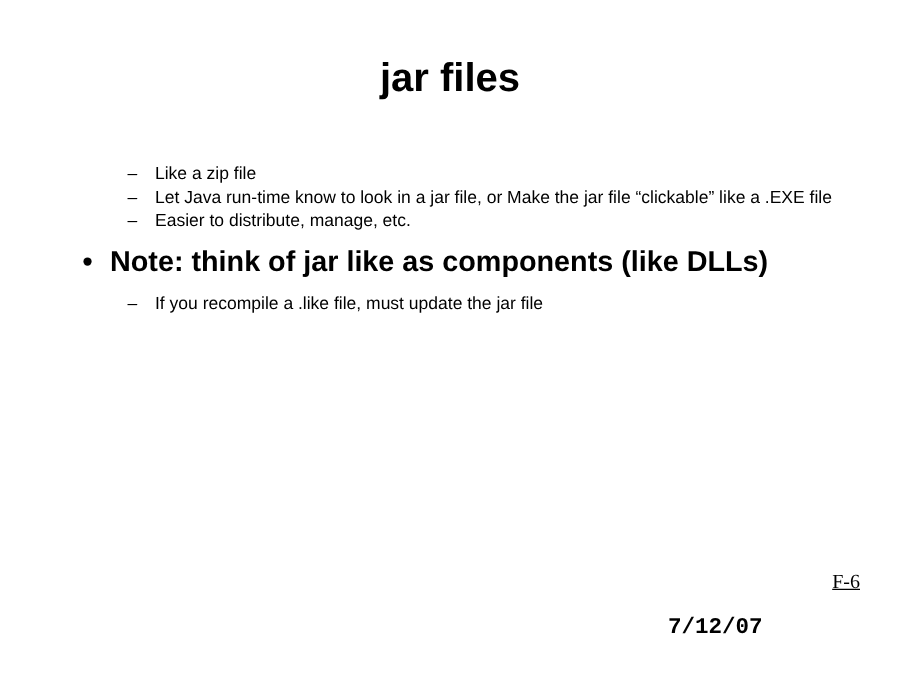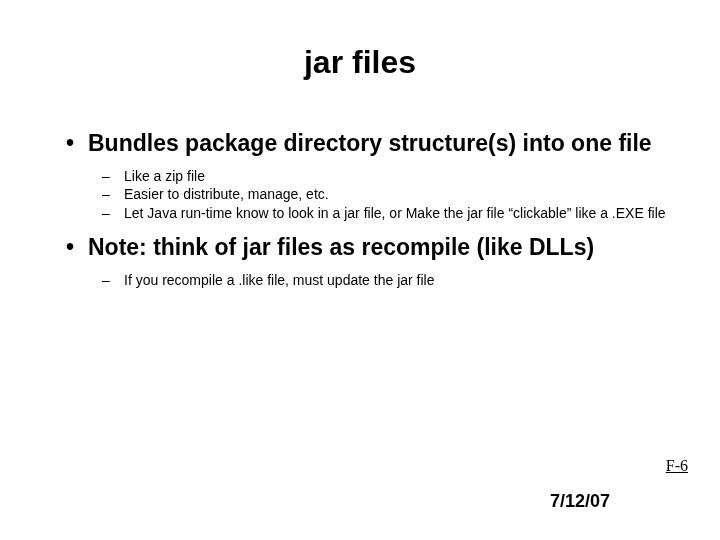--- a/index.html
+++ b/index.html
@@ -69,42 +69,41 @@
     right: 32px;
     bottom: 65px;
     font-family: "Times New Roman", Times, serif;
     font-size: 16px;
     text-decoration: underline;
   }
   .footer-date {
     position: absolute;
     right: 110px;
     bottom: 28px;
-    font-family: Liberation Sans, sans-serif;
+    font-family: Liberation Mono, monospace;
     font-size: 18px;
     font-weight: bold;
   }
 </style>
 </head>
 <body>
 
 <div class="slide">
 
   <div class="title">jar files</div>
 
   <div class="body">
 
-    <div class="b1">Bundles package directory structure(s) into one file</div>
     <div class="b2">Like a zip file</div>
+    <div class="b2">Let Java run-time know to look in a jar file, or Make the jar file “clickable” like a .EXE file</div>
     <div class="b2">Easier to distribute, manage, etc.</div>
-    <div class="b2">Let Java run-time know to look in a jar file, or Make the jar file “clickable” like a .EXE file</div>
 
     <div class="gap"></div>
 
-    <div class="b1">Note: think of jar files as recompile (like DLLs)</div>
+    <div class="b1">Note: think of jar like as components (like DLLs)</div>
     <div class="b2">If you recompile a .like file, must update the jar file</div>
 
   </div>
 
   <div class="footer-right">F-6</div>
   <div class="footer-date">7/12/07</div>
 
 </div>
 
 </body></html>

